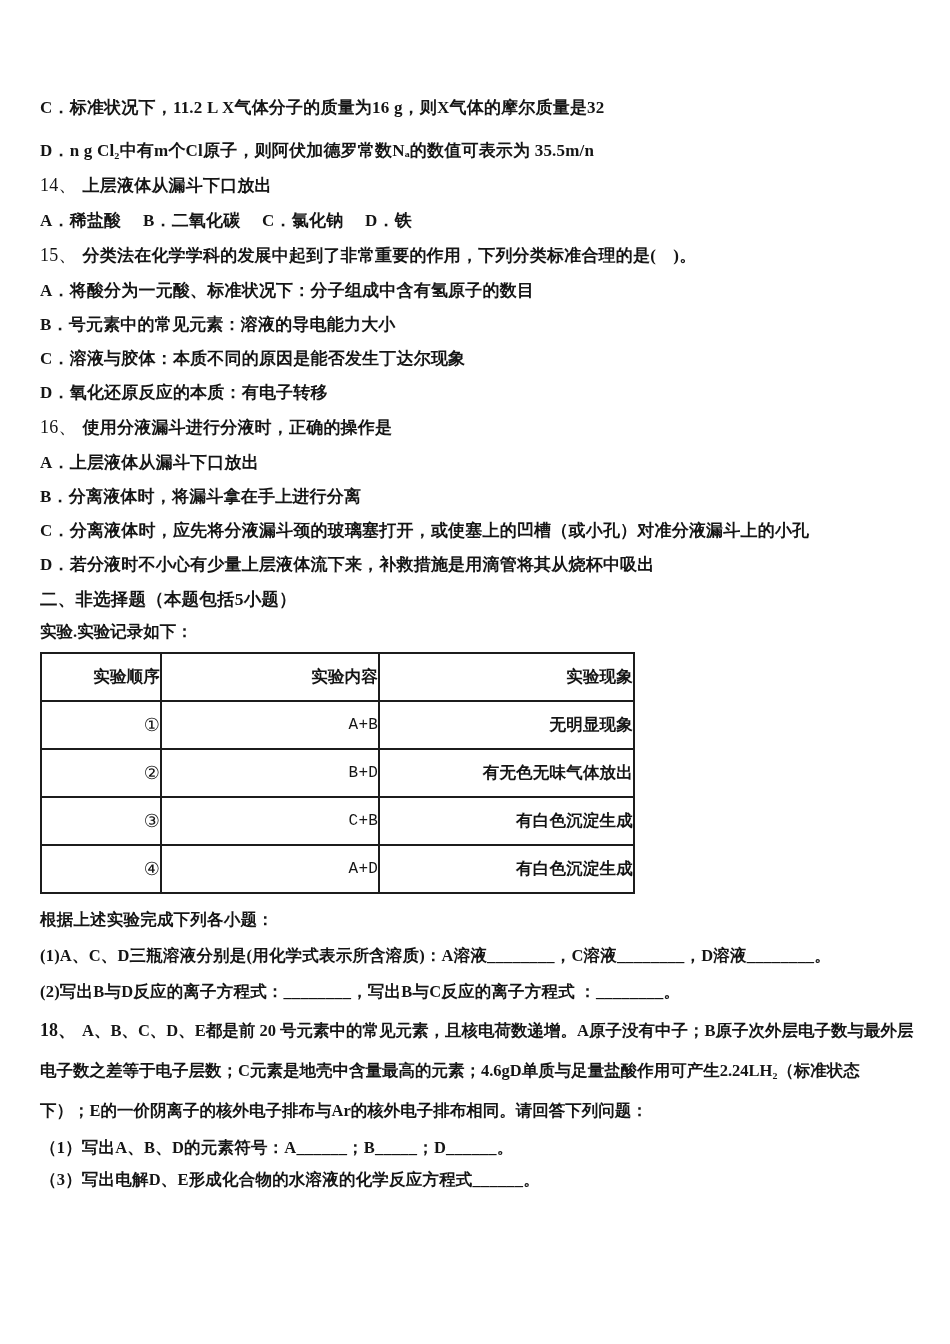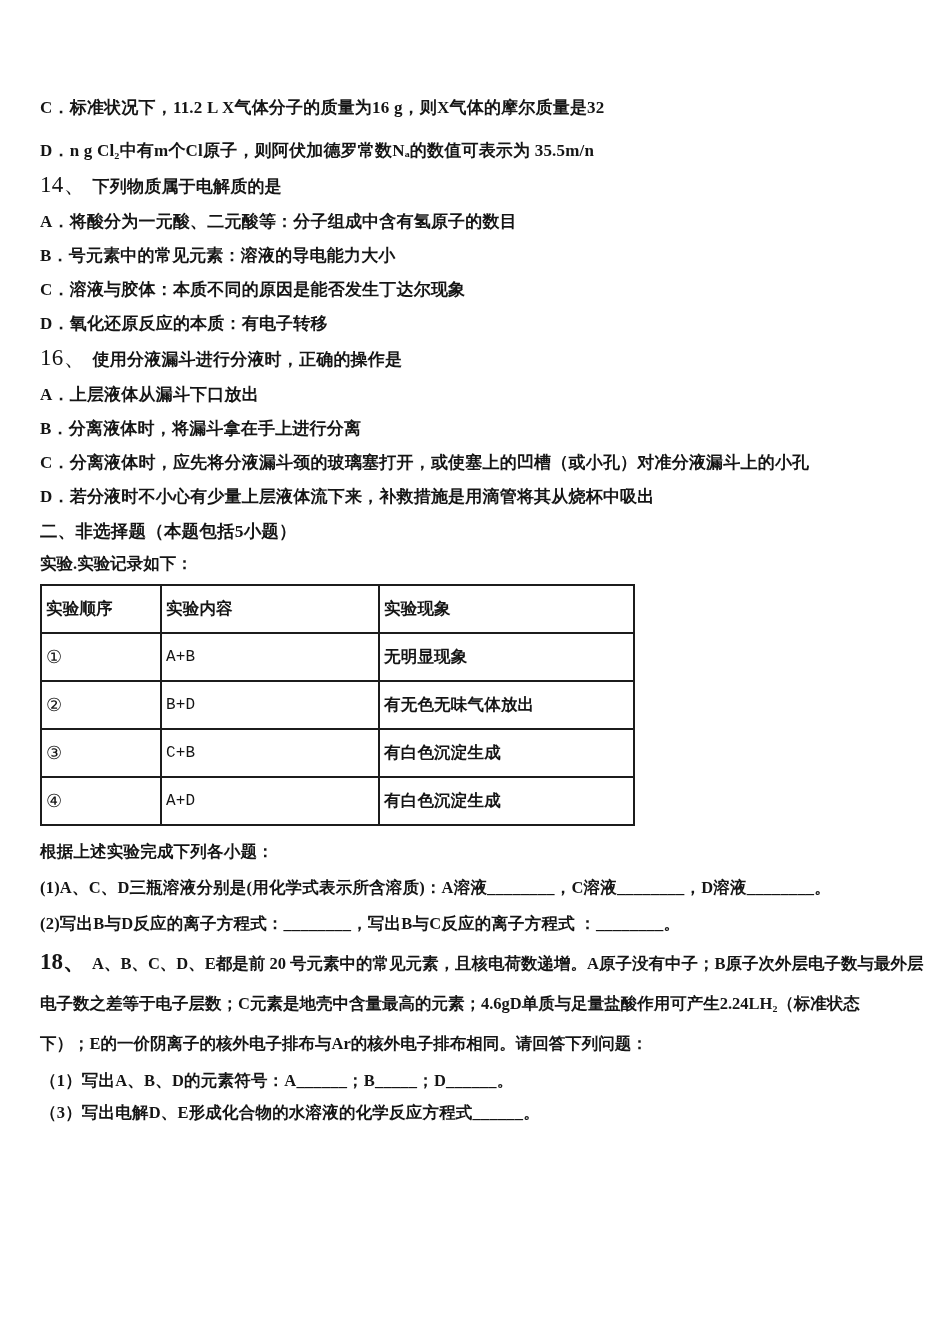--- a/index.html
+++ b/index.html
@@ -17,40 +17,40 @@
     white-space: nowrap;
     font-size: 17px;
     line-height: 24px;
     font-weight: 700;
     letter-spacing: 0.2px;
   }
   .opt   { margin-bottom: 10px; }
   .wide  { margin-bottom: 19px; }   
   .qnum  {
     font-weight: 400;
-    font-size: 23px;
+    font-size: 18px;
     margin-right: 6px;
   }
   .qnum.bold { font-weight: 700; }
   .para  { font-size: 16.5px; margin-bottom: 18px; letter-spacing: 0; }
   .sub   { font-size: 16.5px; margin-bottom: 12px; }
   .section-title { font-size: 17.5px; margin-bottom: 9px; }
   .stem-line { margin-bottom: 11px; }
 
   table.exp {
     border-collapse: collapse;
     margin: 2px 0 14px 0;
     table-layout: fixed;
   }
   table.exp td, table.exp th {
     border: 2px solid #1c1c1c;
     height: 48px;
-    text-align: left;
+    text-align: right;
     vertical-align: middle;
-    padding-left: 4px;
+    padding-left: 16px;
     font-size: 16.5px;
     font-weight: 700;
     letter-spacing: 0.2px;
   }
   table.exp td.seq { font-size: 18px; font-weight: 400; }
   table.exp td.mix {
     font-family: "Liberation Mono", "DejaVu Sans Mono", monospace;
     font-weight: 400;
     font-size: 16px;
   }
@@ -59,23 +59,25 @@
 </style>
 </head>
 <body>
 
 <div class="page">
   <div class="content">
 
     <p class="line wide">C．标准状况下，11.2 L X气体分子的质量为16 g，则X气体的摩尔质量是32</p>
     <p class="line opt">D．n g Cl₂中有m个Cl原子，则阿伏加德罗常数Nₐ的数值可表示为 35.5m/n</p>
 
-    <p class="line stem-line"><span class="qnum">14、</span><span>下列物质属于电解质的是</span></p>
+    <p class="line stem-line"><span class="qnum">14、</span><span>上层液体从漏斗下口放出</span></p>
+    <p class="line opt">A．稀盐酸　 B．二氧化碳 　C．氯化钠 　D．铁</p>
 
-    <p class="line opt">A．将酸分为一元酸、二元酸等：分子组成中含有氢原子的数目</p>
+    <p class="line stem-line"><span class="qnum">15、</span><span>分类法在化学学科的发展中起到了非常重要的作用，下列分类标准合理的是(　)。</span></p>
+    <p class="line opt">A．将酸分为一元酸、标准状况下：分子组成中含有氢原子的数目</p>
     <p class="line opt">B．号元素中的常见元素：溶液的导电能力大小</p>
     <p class="line opt">C．溶液与胶体：本质不同的原因是能否发生丁达尔现象</p>
     <p class="line opt">D．氧化还原反应的本质：有电子转移</p>
 
     <p class="line stem-line"><span class="qnum">16、</span><span>使用分液漏斗进行分液时，正确的操作是</span></p>
     <p class="line opt">A．上层液体从漏斗下口放出</p>
     <p class="line opt">B．分离液体时，将漏斗拿在手上进行分离</p>
     <p class="line opt">C．分离液体时，应先将分液漏斗颈的玻璃塞打开，或使塞上的凹槽（或小孔）对准分液漏斗上的小孔</p>
     <p class="line opt">D．若分液时不小心有少量上层液体流下来，补救措施是用滴管将其从烧杯中吸出</p>
 

